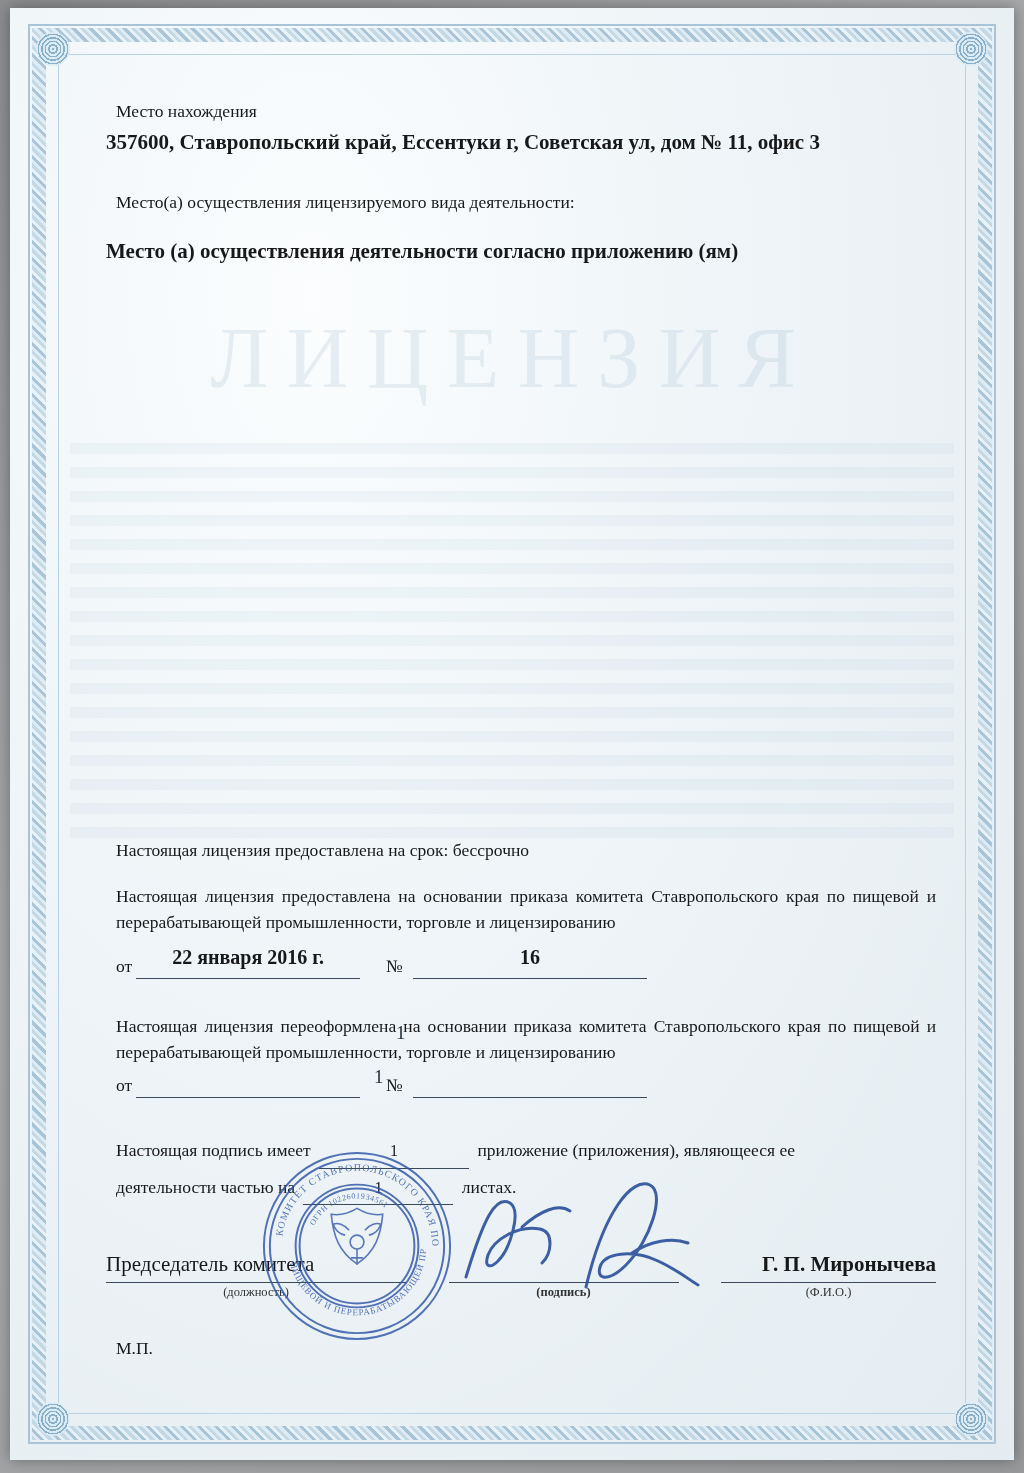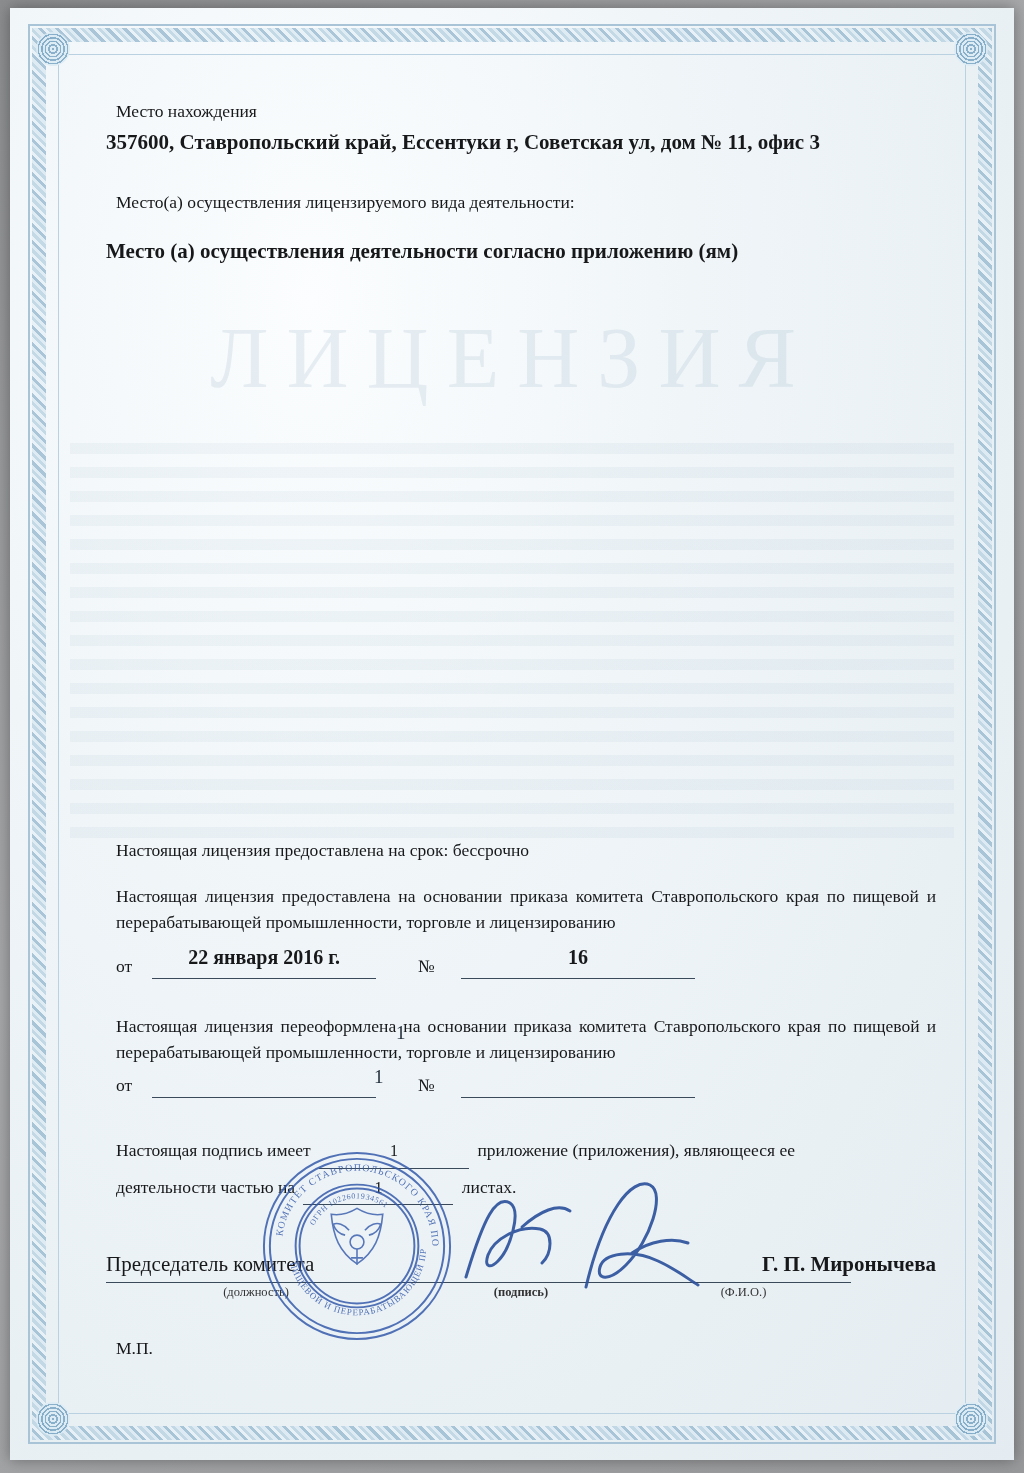--- a/index.html
+++ b/index.html
@@ -138,21 +138,21 @@
     line-height: 1.5;
     margin: 0 0 0 10px;
     text-align: justify;
   }
 
   .term-row { margin-top: 0px; }
 
   .ordline {
     display: flex;
     align-items: flex-end;
-    gap: 20px;
+    gap: 4px;
     margin: 10px 0 0 10px;
     font-size: 17.5px;
   }
   .ordline .pre { padding-bottom: 2px; }
   .fill {
     border-bottom: 1px solid #3b4a5a;
     min-width: 120px;
     text-align: center;
     font-weight: bold;
     font-size: 20px;
@@ -194,20 +194,21 @@
     padding-bottom: 2px;
   }
   .sig-name {
     font-size: 21px;
     font-weight: bold;
     white-space: nowrap;
     padding-bottom: 2px;
   }
   .underline-row {
     display: flex;
+    justify-content: space-between;
     margin-top: 2px;
   }
   .ucell { text-align: center; }
   .uline { border-bottom: 1px solid #3b4a5a; height: 1px; }
   .ucap {
     font-size: 12.5px;
     color: #333;
     margin-top: 2px;
   }
   .u1 { width: 300px; }

